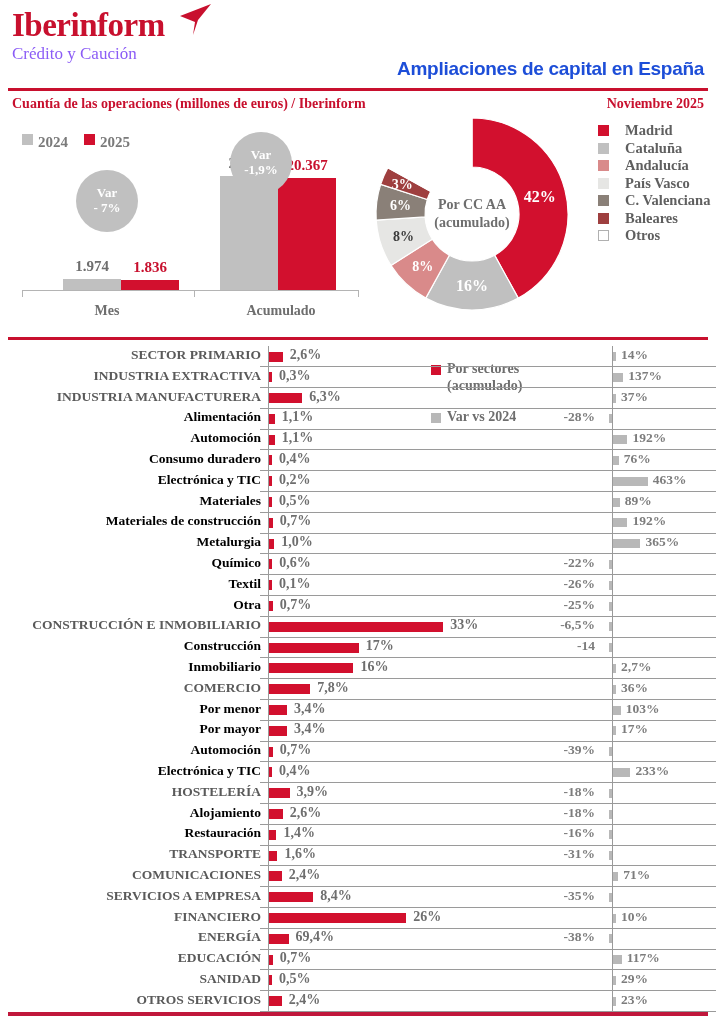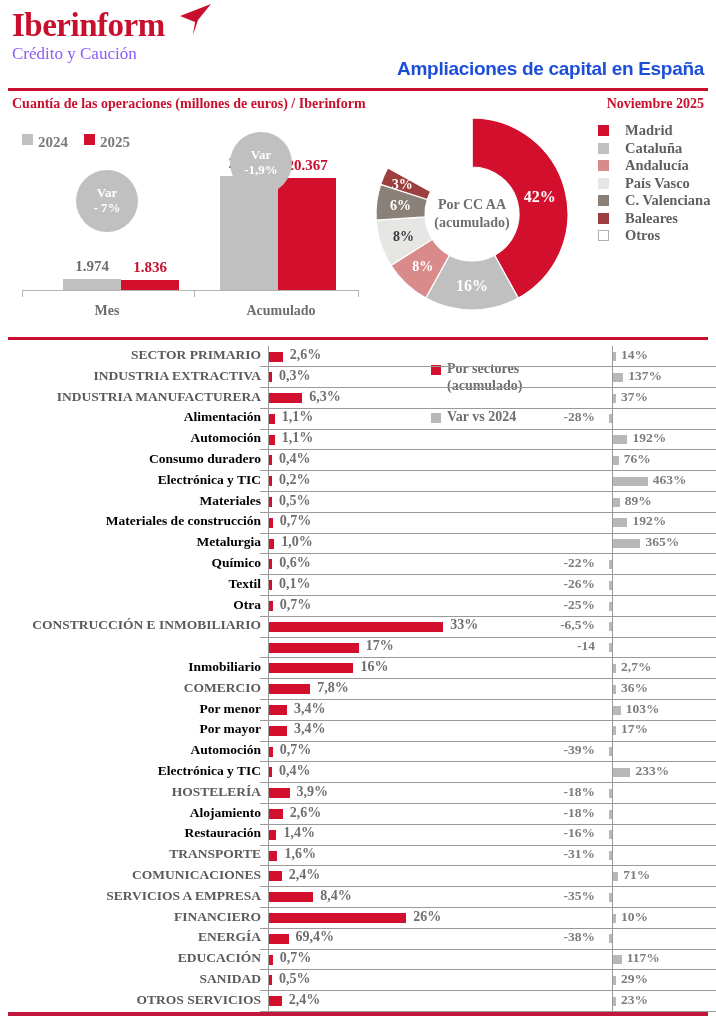--- a/index.html
+++ b/index.html
@@ -387,20 +387,21 @@
         <div class="axis-l"></div>
         <div class="sbar" style="width: 174.24px;"></div>
         <div class="sval" style="left: 442.24px;">33%</div>
         <div class="sline"></div>
         <div class="sline2"></div>
         <div class="axis-r"></div>
         <div class="vbar" style="left: 601px; width: 3px;"></div>
         <div class="vval" style="right: 113px;">-6,5%</div>
       </div>
       <div class="srow">
+        <div class="slabel">Construcción</div>
         <div class="axis-l"></div>
         <div class="sbar" style="width: 89.76px;"></div>
         <div class="sval" style="left: 357.76px;">17%</div>
         <div class="sline"></div>
         <div class="sline2"></div>
         <div class="axis-r"></div>
         <div class="vbar" style="left: 601px; width: 3px;"></div>
         <div class="vval" style="right: 113px;">-14</div>
       </div>
       <div class="srow">

